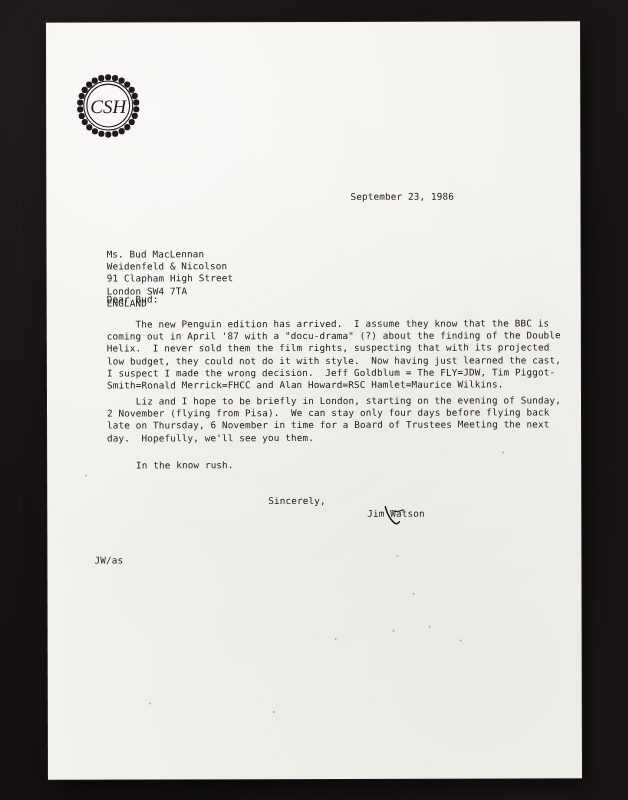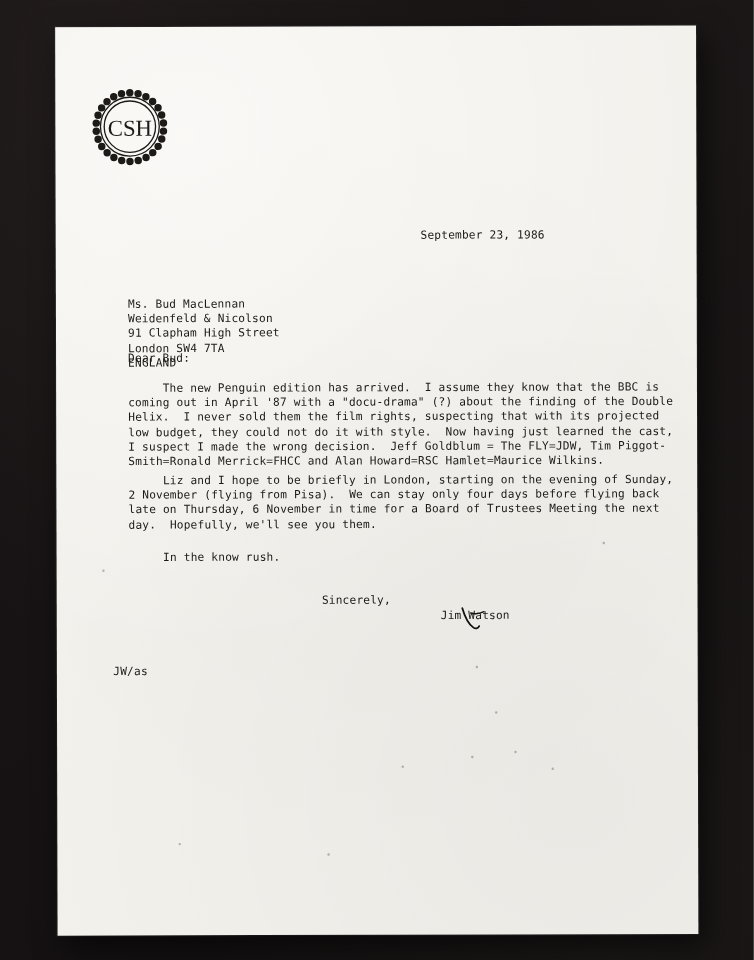--- a/index.html
+++ b/index.html
@@ -67,20 +67,21 @@
     left: 29px;
     top: 50px;
     display: flex;
     align-items: flex-start;
   }
   .logo {
     position: relative;
     width: 66px;
     height: 66px;
     flex: 0 0 66px;
+    font-style: italic;
   }
   .logo svg { display: block; }
   .lh-text {
     margin-left: 16px;
     padding-top: 14px;
   }
   .lh-title {
     font-family: "Liberation Sans", sans-serif;
     font-size: 15.5px;
     font-weight: bold;

